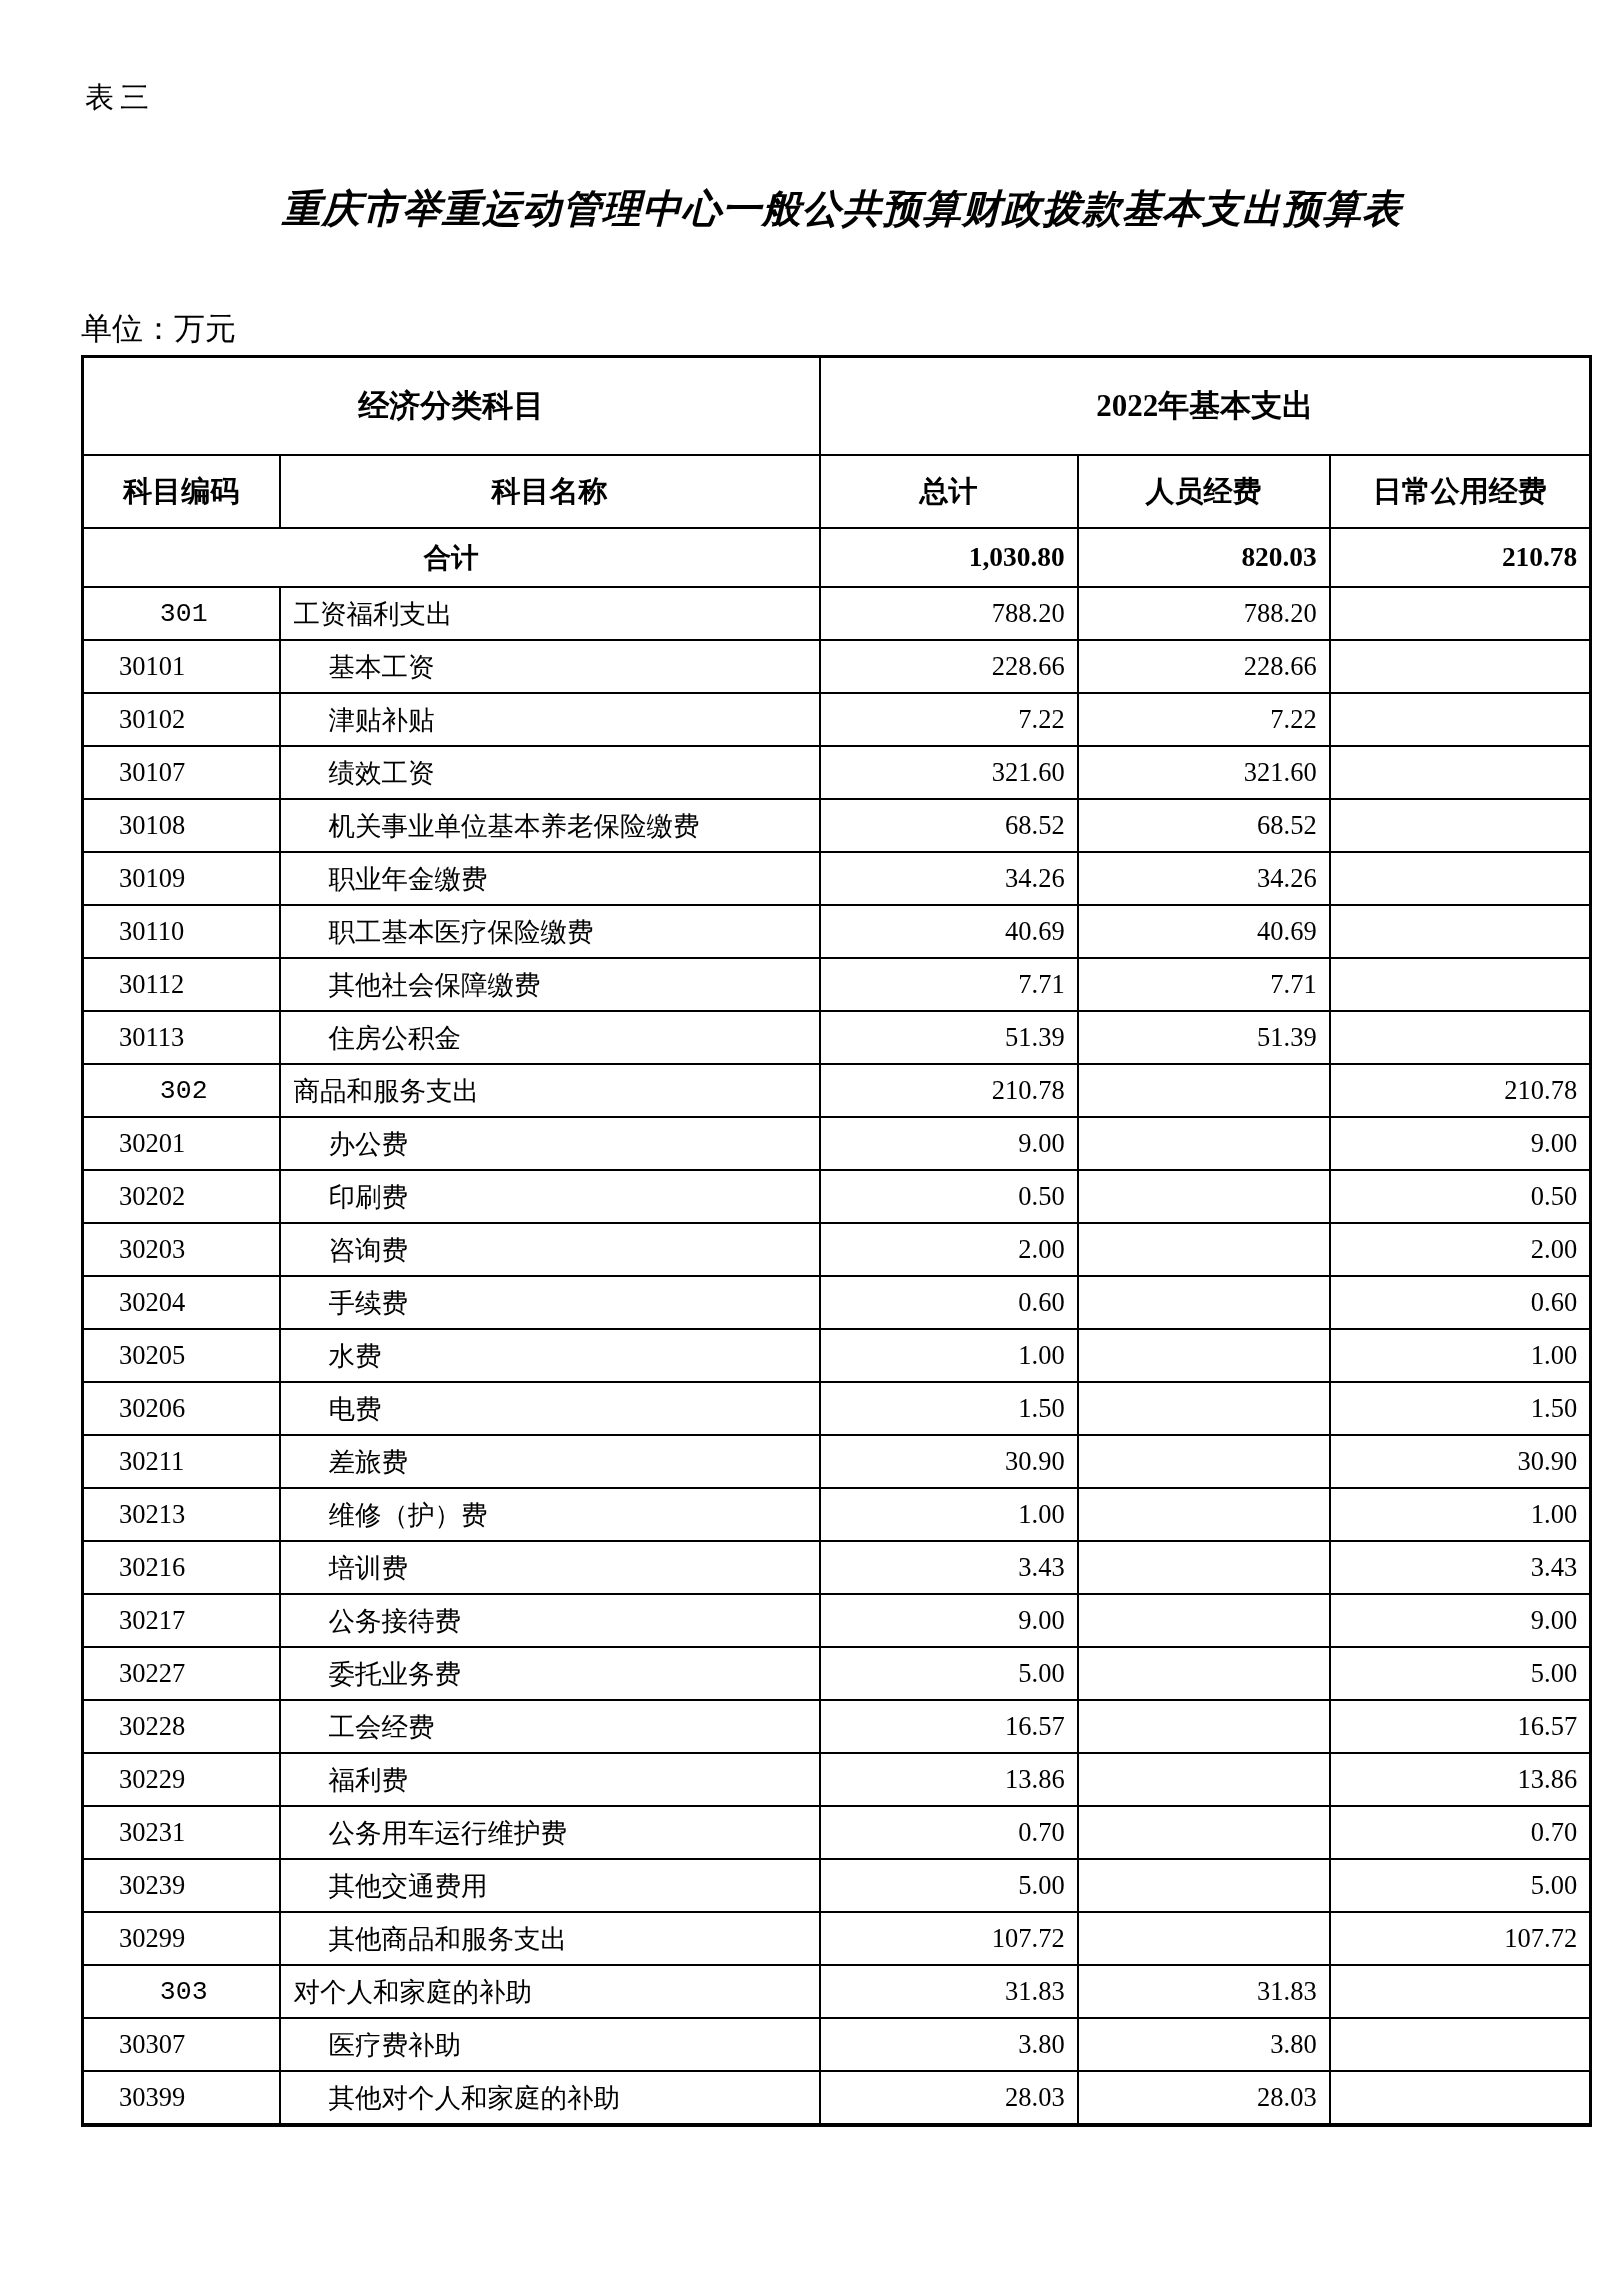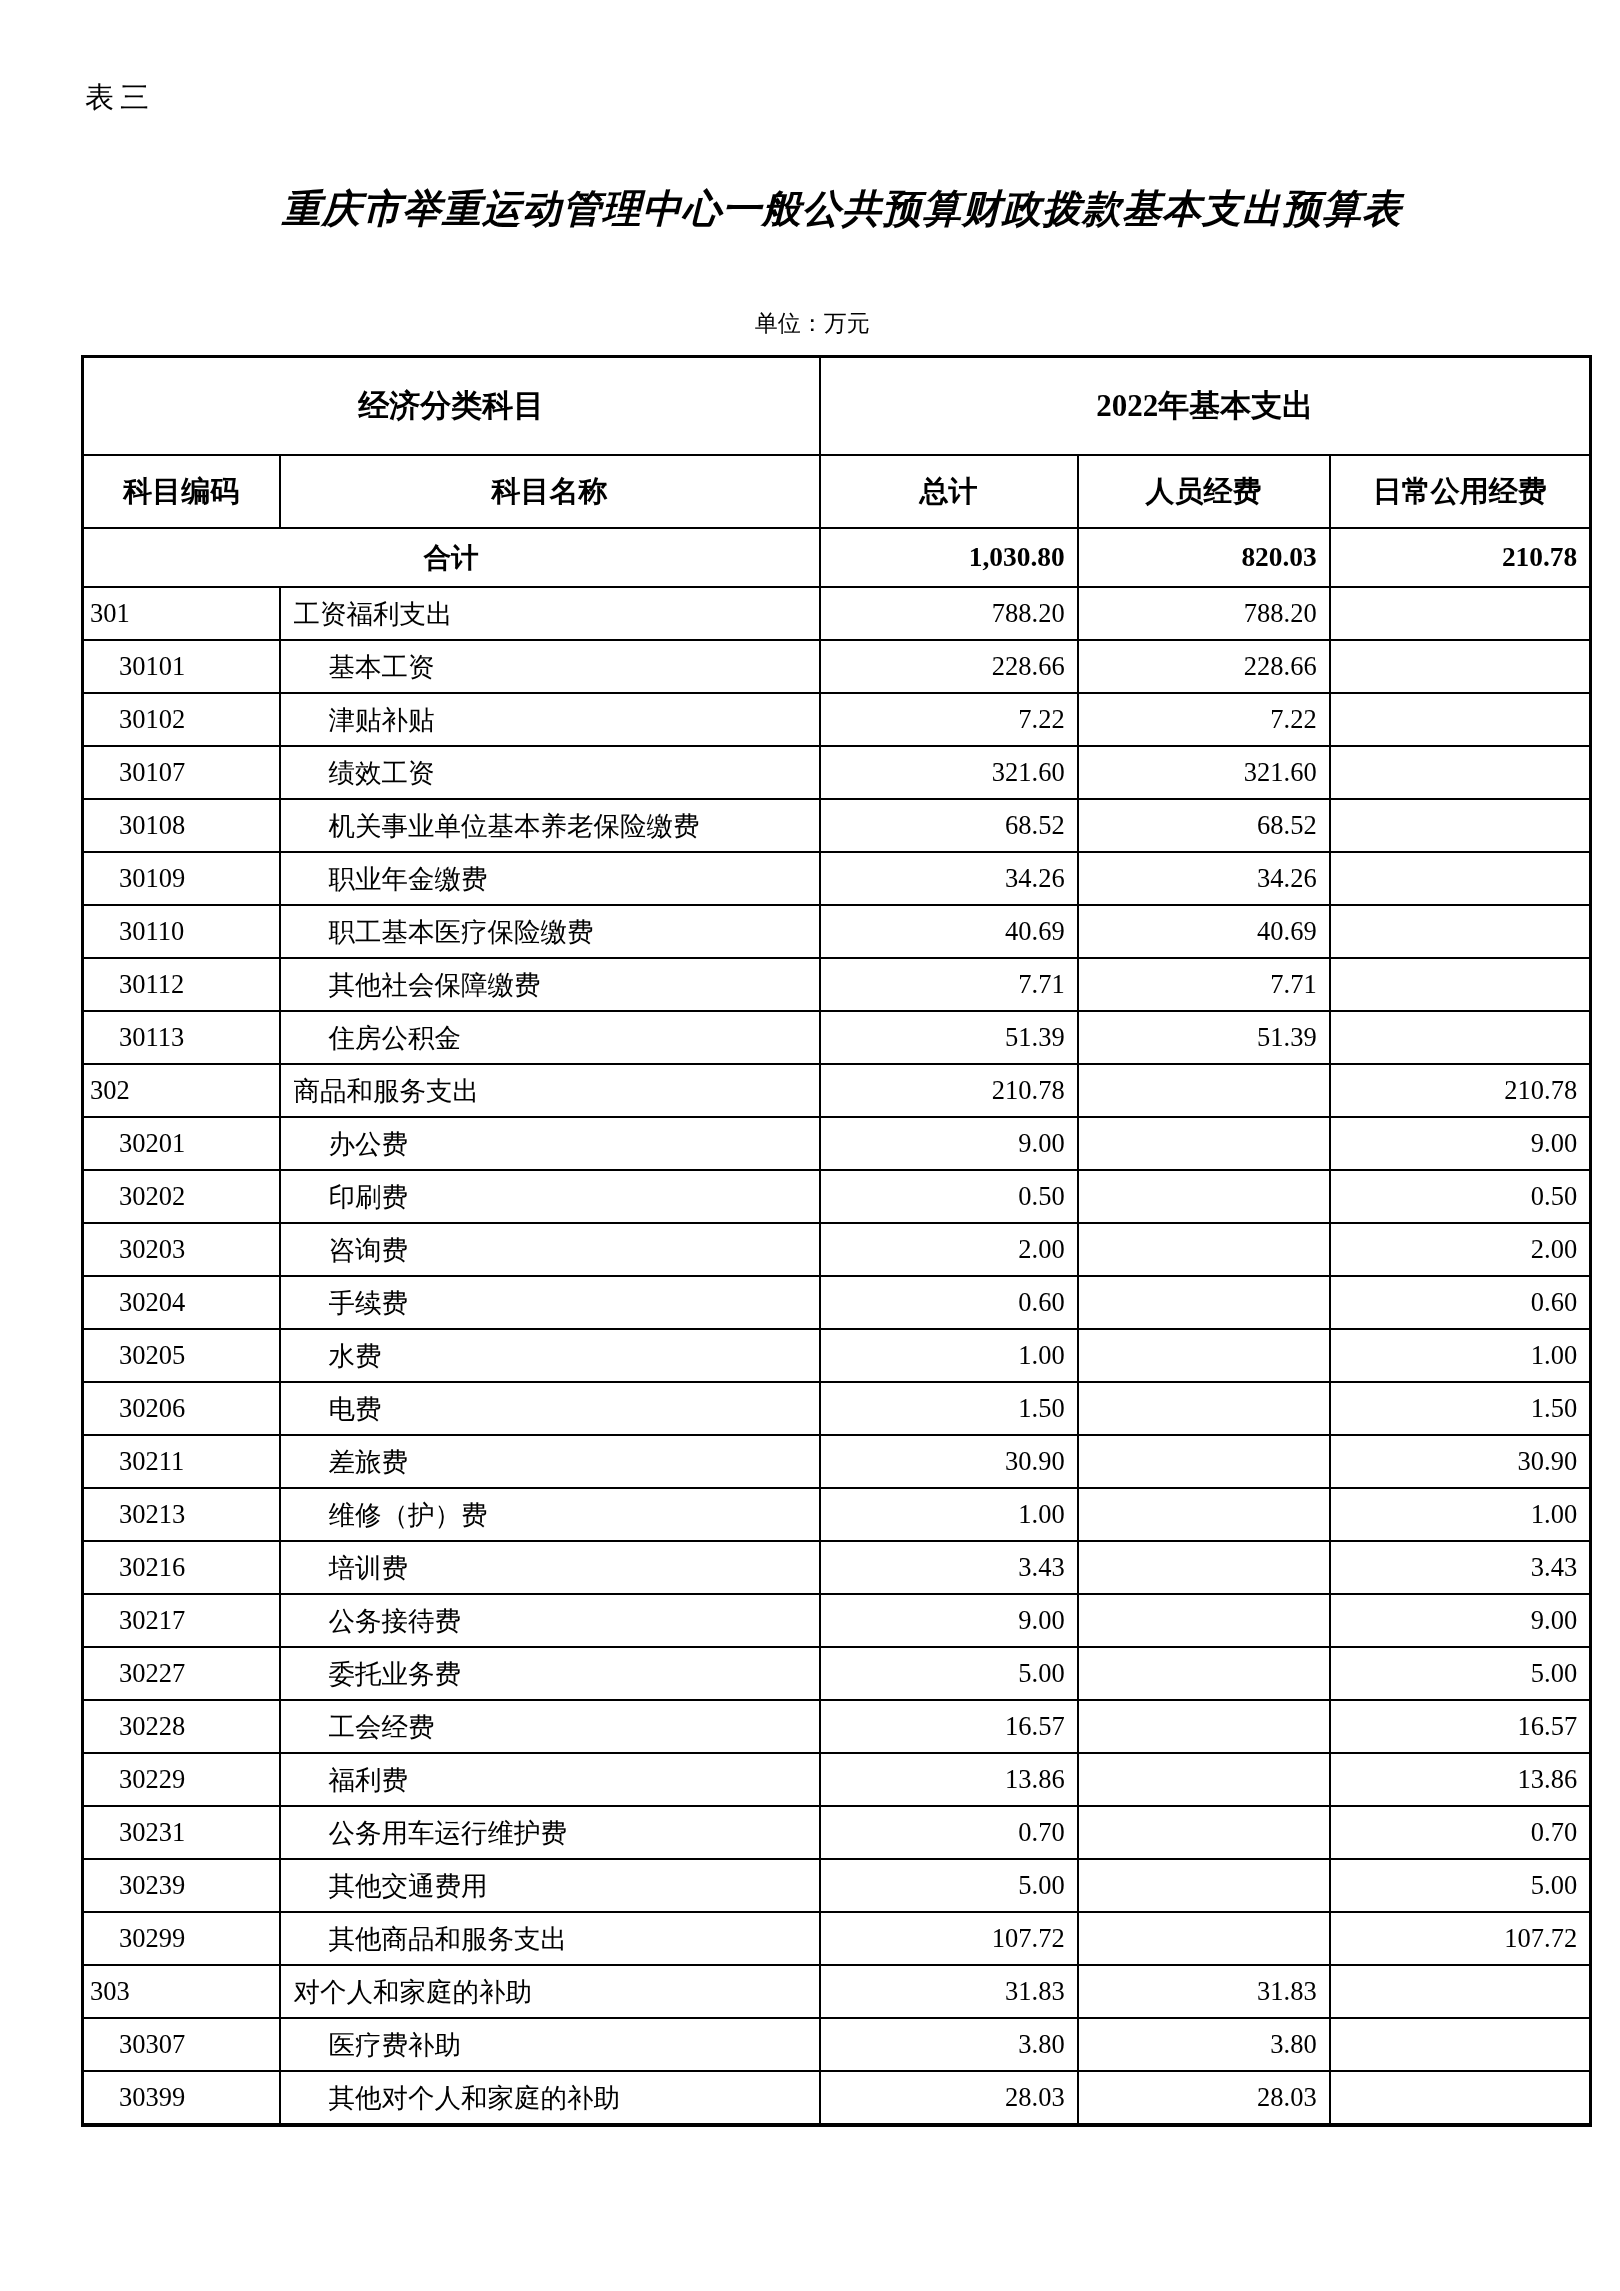--- a/index.html
+++ b/index.html
@@ -15,23 +15,23 @@
   .corner-label {
     position:absolute; left:61px; top:78px;
     font-size:29px; letter-spacing:5.9px;
   }
   .doc-title {
     position:absolute; left:8px; top:182px; width:100%;
     margin:0; text-align:center;
     font-size:39px; font-weight:bold; letter-spacing:1px;font-style:italic;
   }
   .unit-note {
-    position:absolute; left:41px; top:308px; width:1507px;
+    position:absolute; left:57px; top:308px; width:1507px;
     box-sizing:border-box; padding-right:12.7px;
-    text-align:center; font-size:23px;
+    text-align:left; font-size:31px;
   }
   table.budget {
     position:absolute; left:57px; top:355px;
     width:1507px; table-layout:fixed;
     border-collapse:collapse;
     background:#ffffff;
     border:3.9px solid #000000;
     border-bottom-width:4.9px;
   }
   table.budget th, table.budget td {
@@ -48,21 +48,21 @@
   }
   tr.col-header th {
     height:69px; font-size:29px; font-weight:bold; text-align:center;
   }
   tr.total-row td {
     height:55px; font-size:27.4px; font-weight:bold;
   }
   tr.total-row td.label-cell { text-align:center; }
   tbody tr.data-row td { height:49px; font-size:26.5px; }
   td.num { text-align:right; padding-right:11.8px; }
-  td.code.lvl1 { padding-left:5.9px;  text-align:left; }
+  td.code.lvl1 { padding-left:5.9px;  text-align:center;font-family:Liberation Mono, monospace; }
   td.code.lvl2 { padding-left:35px; text-align:left; }
   td.name.lvl1 { padding-left:13px;  text-align:left; }
   td.name.lvl2 { padding-left:48px; text-align:left; }
 </style>
 </head>
 <body>
 
 <div class="page">
 
   <div class="corner-label">表三</div>

